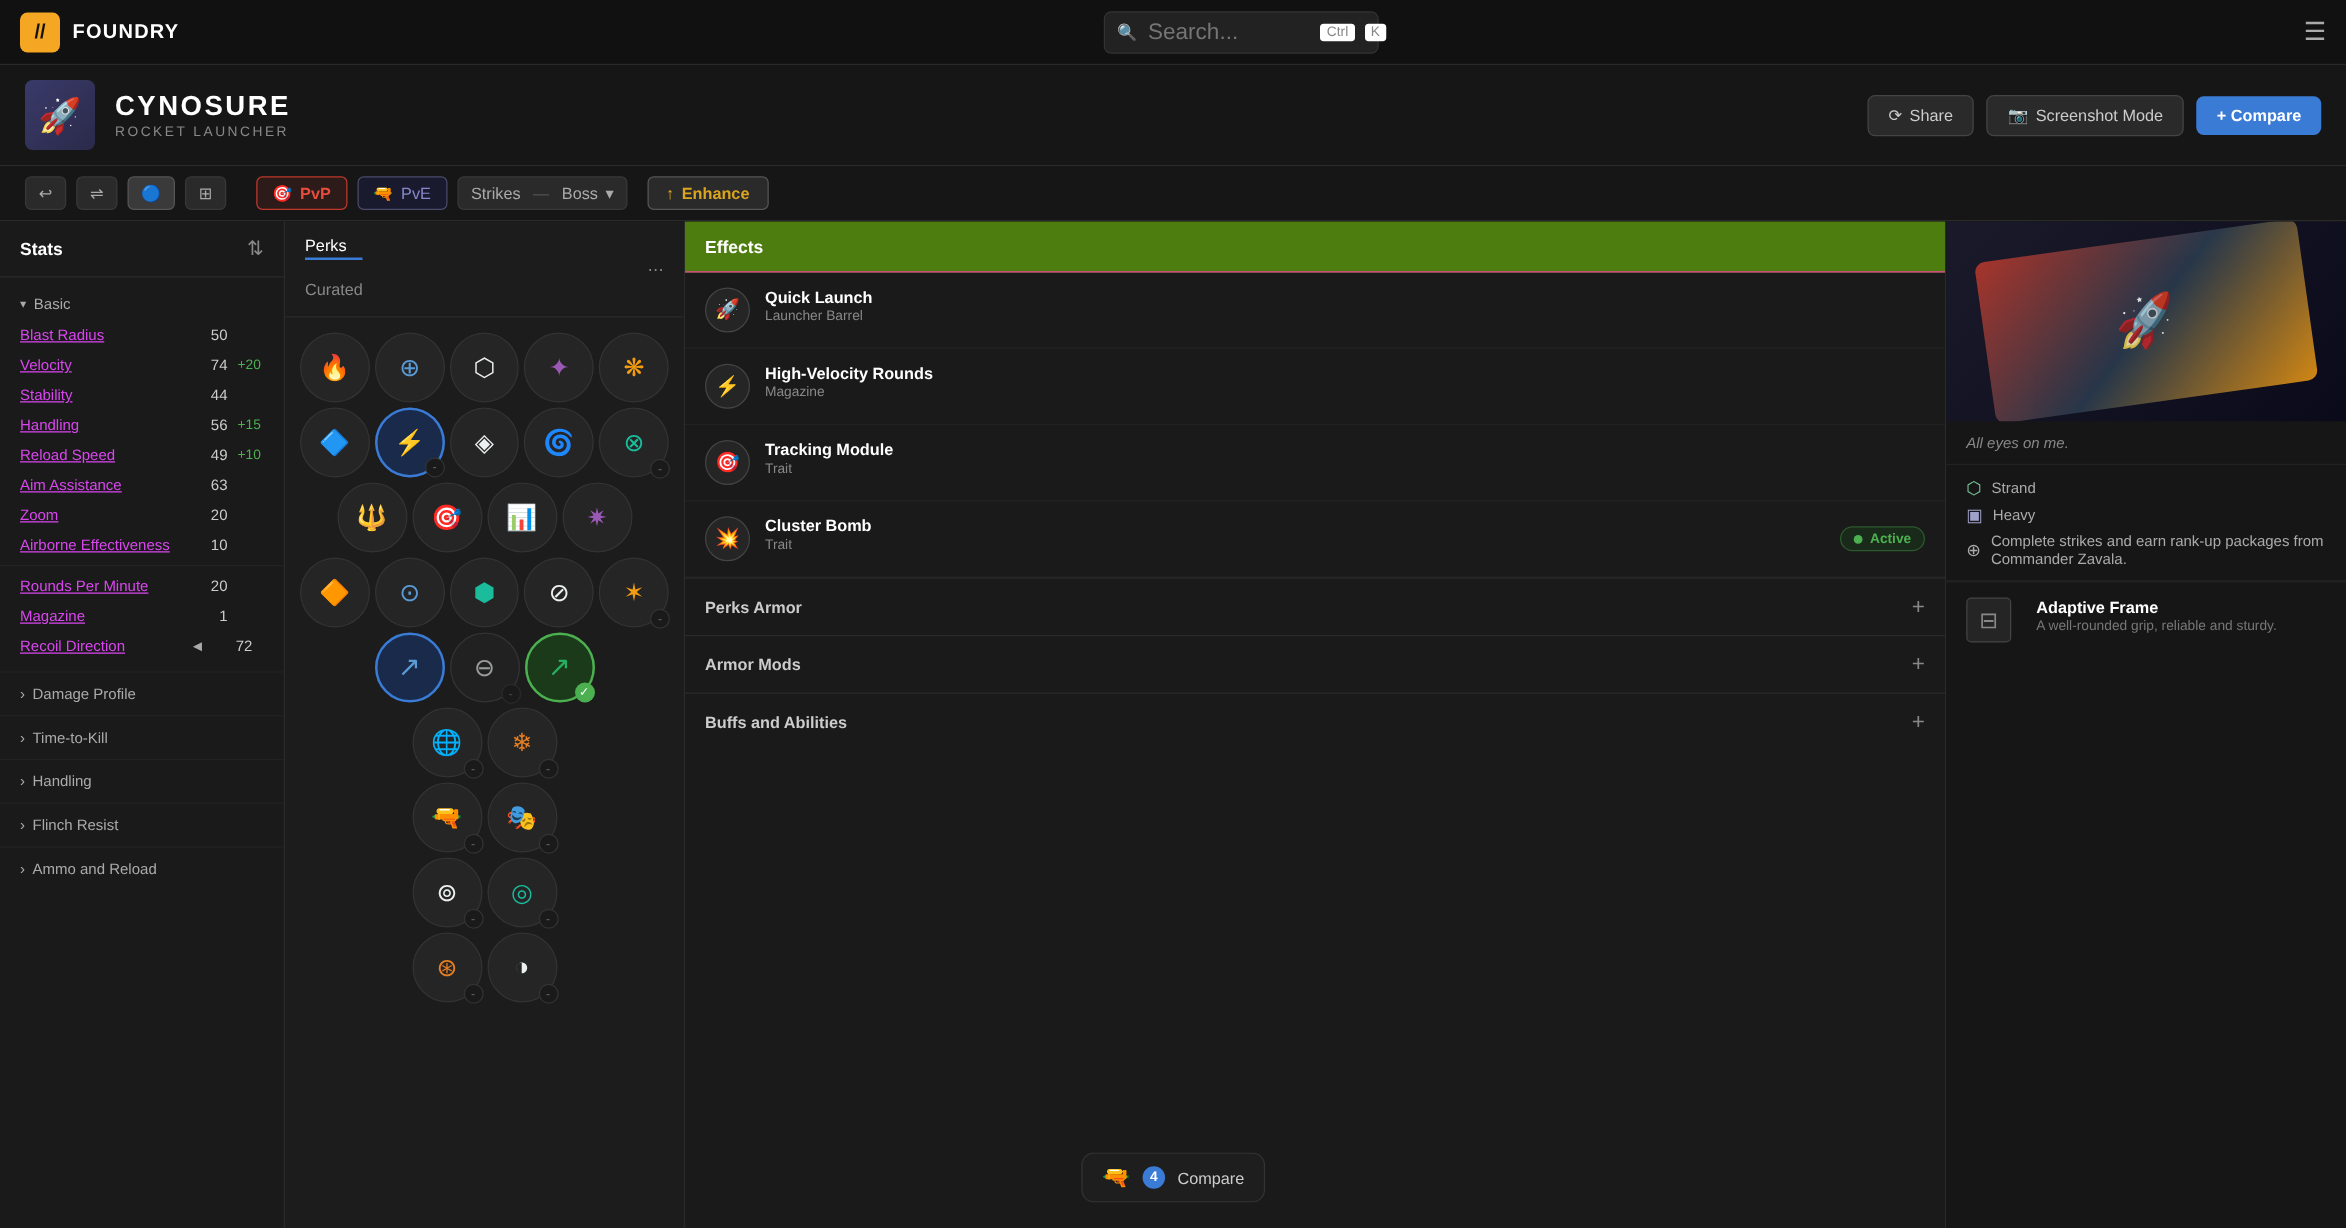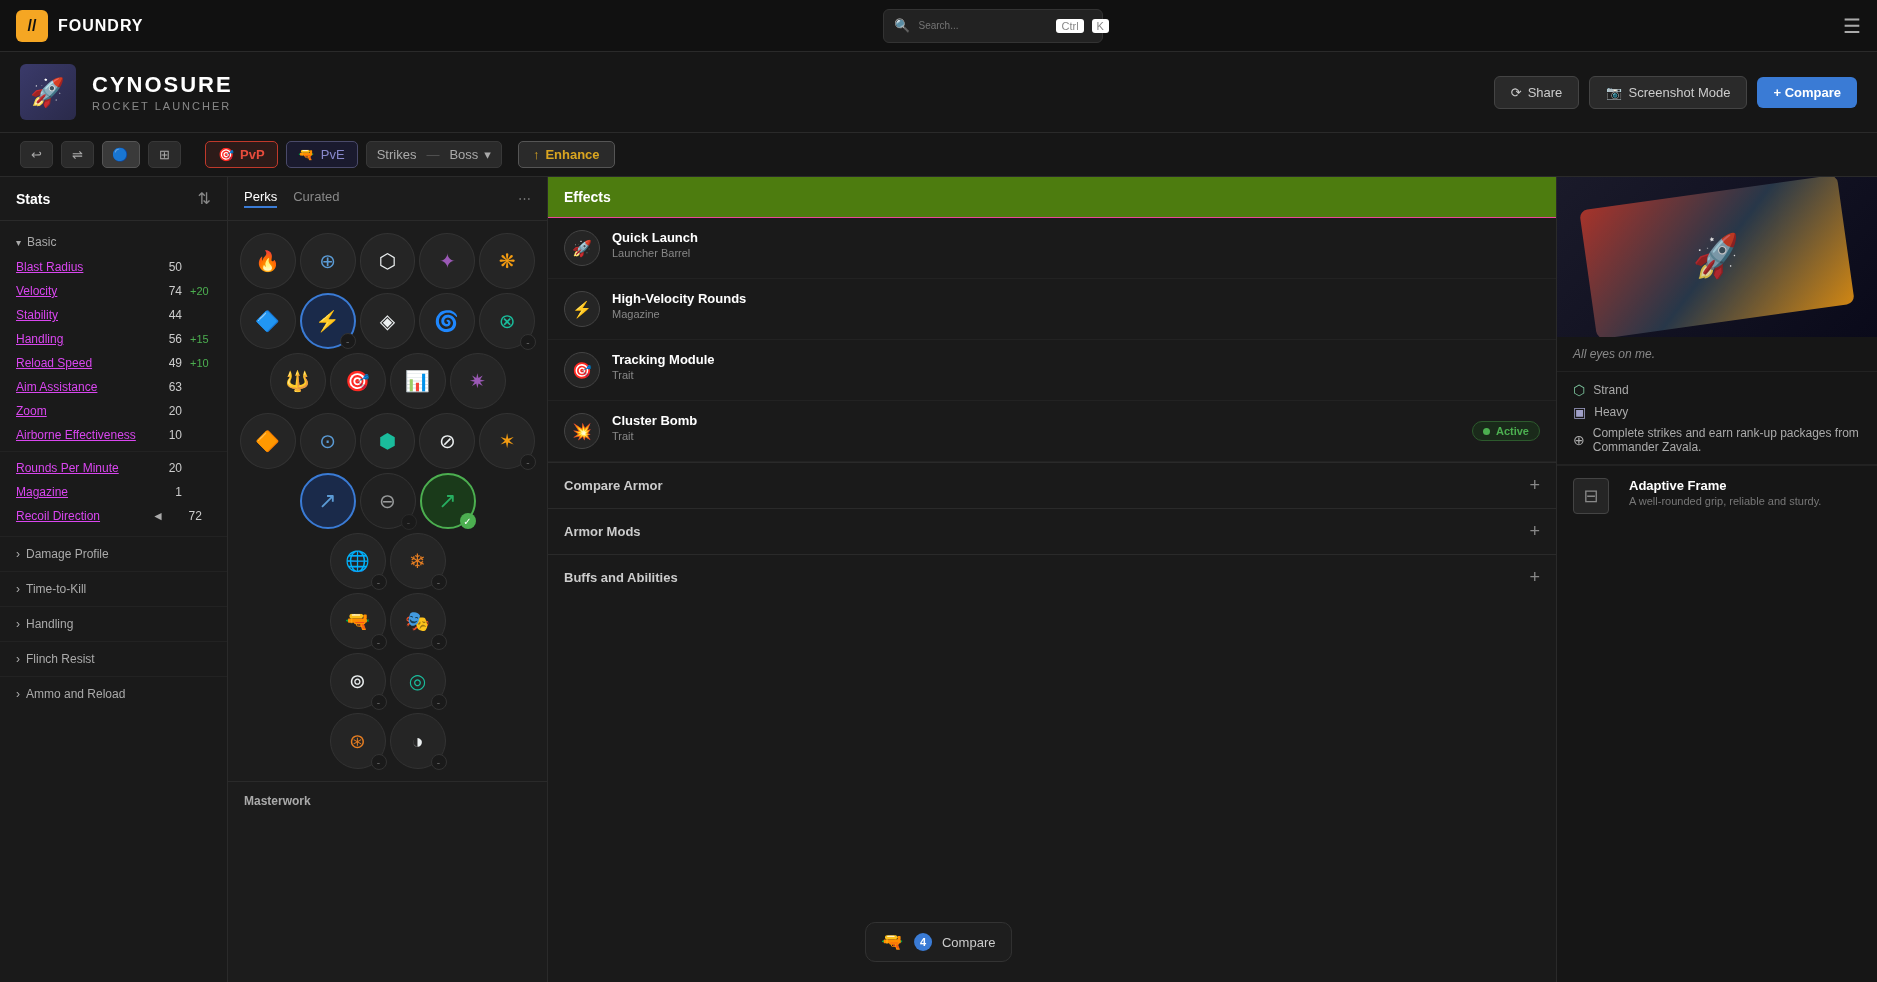--- a/index.html
+++ b/index.html
@@ -37,21 +37,21 @@
       border: 1px solid #333;
       border-radius: 6px;
       display: flex; align-items: center;
       padding: 0 10px;
       gap: 8px;
       height: 34px;
       width: 220px;
     }
     .nav-search input {
       background: transparent; border: none; outline: none;
-      color: #aaa; font-size: 10px; width: 130px;
+      color: #aaa; font-size: 18px; width: 130px;
     }
     .kbd {
       background: #ffffff; border-radius: 3px;
       padding: 1px 5px; font-size: 11px; color: #888;
     }
     .nav-right { display: flex; align-items: center; }
     .hamburger { color: #aaa; font-size: 20px; cursor: pointer; }
 
     
     .weapon-header {
@@ -189,21 +189,21 @@
       border-right: 1px solid #2a2a2a;
       overflow-y: auto;
       flex-shrink: 0;
     }
     .perks-header {
       display: flex; align-items: center; justify-content: space-between;
       padding: 12px 16px;
       border-bottom: 1px solid #2a2a2a;
       position: sticky; top: 0; background: #1c1c1c; z-index: 10;
     }
-    .perks-tabs { display: flex; gap: 16px; }
+    .perks-tabs { display: flex; gap: 16px; flex-direction: column; }
     .perks-tab {
       color: #888; font-size: 13px; cursor: pointer; padding-bottom: 2px;
     }
     .perks-tab.active { color: #fff; border-bottom: 2px solid #3a7bd5; }
     .perks-menu-btn { color: #888; cursor: pointer; }
 
     .perks-grid {
       padding: 12px;
       display: flex;
       flex-direction: column;
@@ -721,23 +721,20 @@
             <span class="icon-orange">⊛</span>
             <div class="perk-slot-minus">-</div>
           </div>
         <div class="perk-slot">
             <span class="icon-white">◑</span>
             <div class="perk-slot-minus">-</div>
           </div>
       </div>
     </div>
 
-    <div class="masterwork-section">
-      <div class="masterwork-title">Masterwork</div>
-    </div>
   </div>
 
   <div class="effects-panel">
     <div class="effects-header">
       <span class="effects-title">Effects</span>
     </div>
 
     <div class="effect-item">
       <div class="effect-icon">🚀</div>
       <div class="effect-info">
@@ -769,21 +766,21 @@
         <div class="effect-sub">Trait</div>
       </div>
       <div class="active-badge">
         <div class="active-dot"></div>
         <span>Active</span>
       </div>
     </div>
 
     <div class="expandable-section">
       <div class="expandable-header">
-        <span class="expandable-title">Compare Armor</span>
+        <span class="expandable-title">Perks Armor</span>
         <span class="expandable-btn">+</span>
       </div>
     </div>
 
     <div class="expandable-section">
       <div class="expandable-header">
         <span class="expandable-title">Armor Mods</span>
         <span class="expandable-btn">+</span>
       </div>
     </div>

